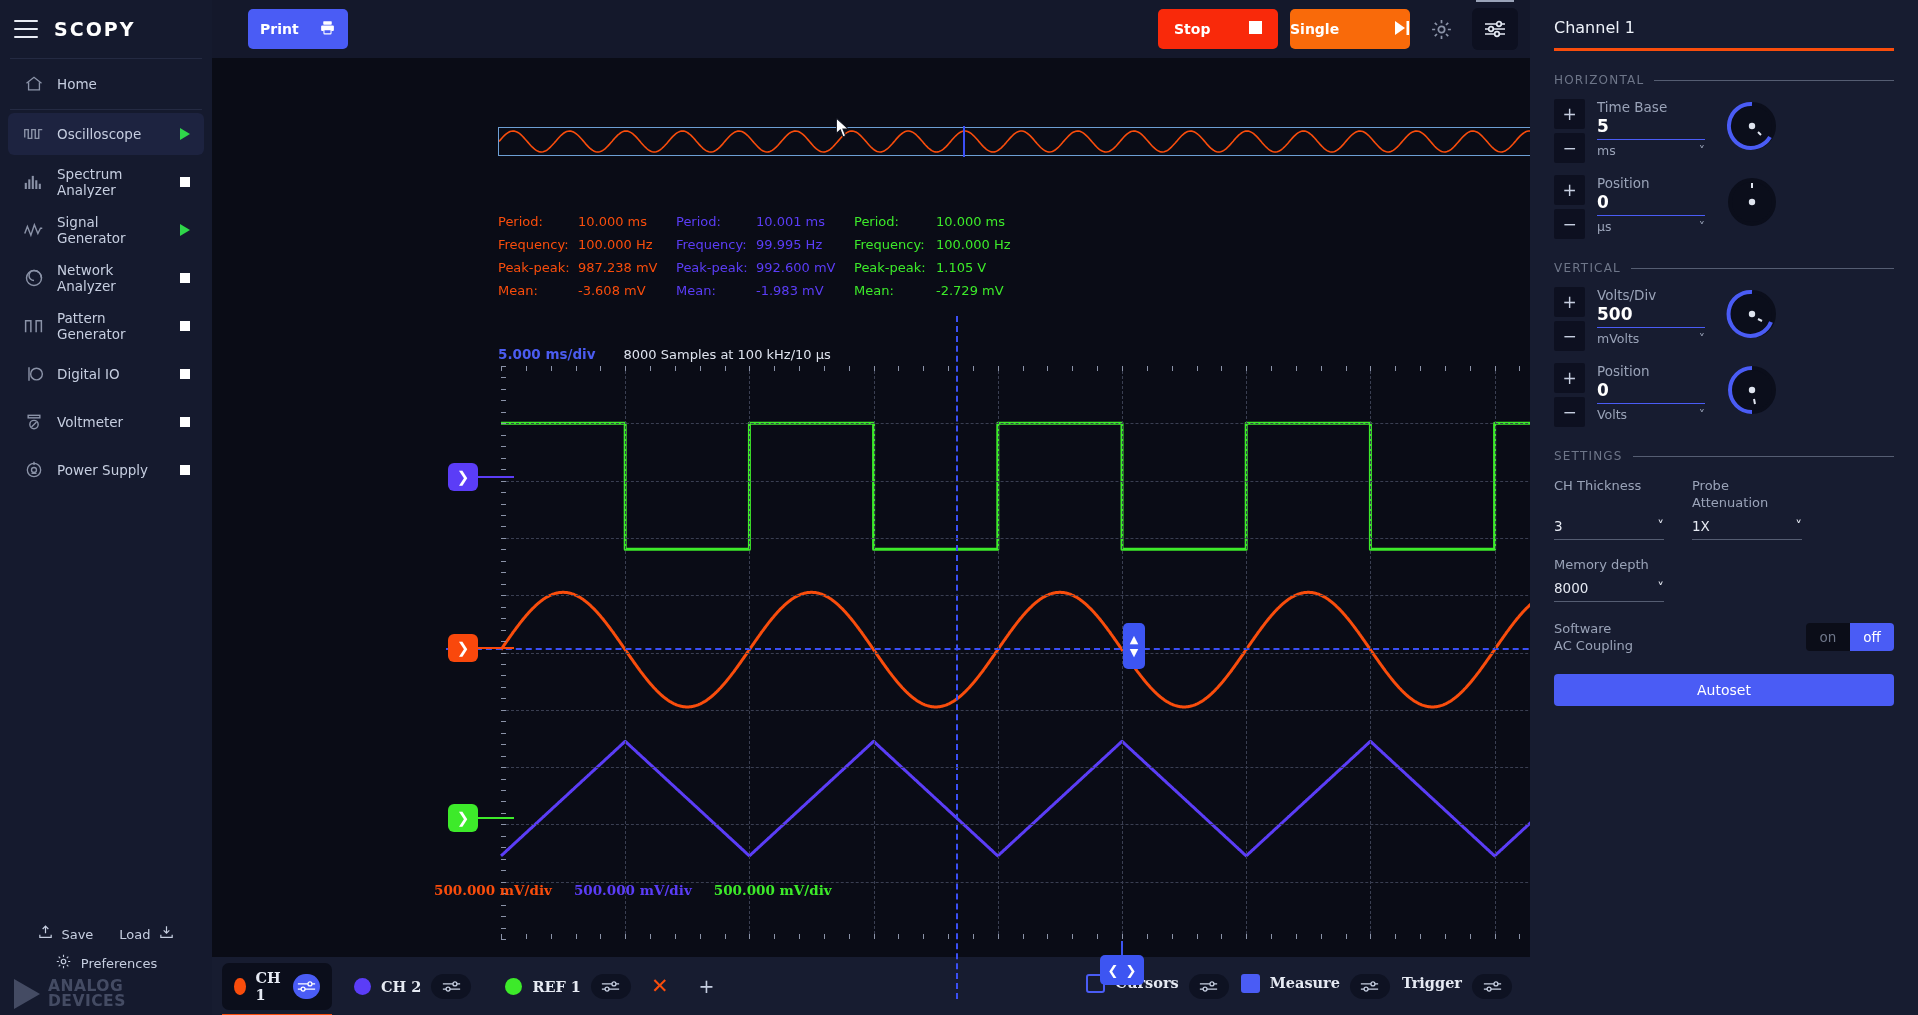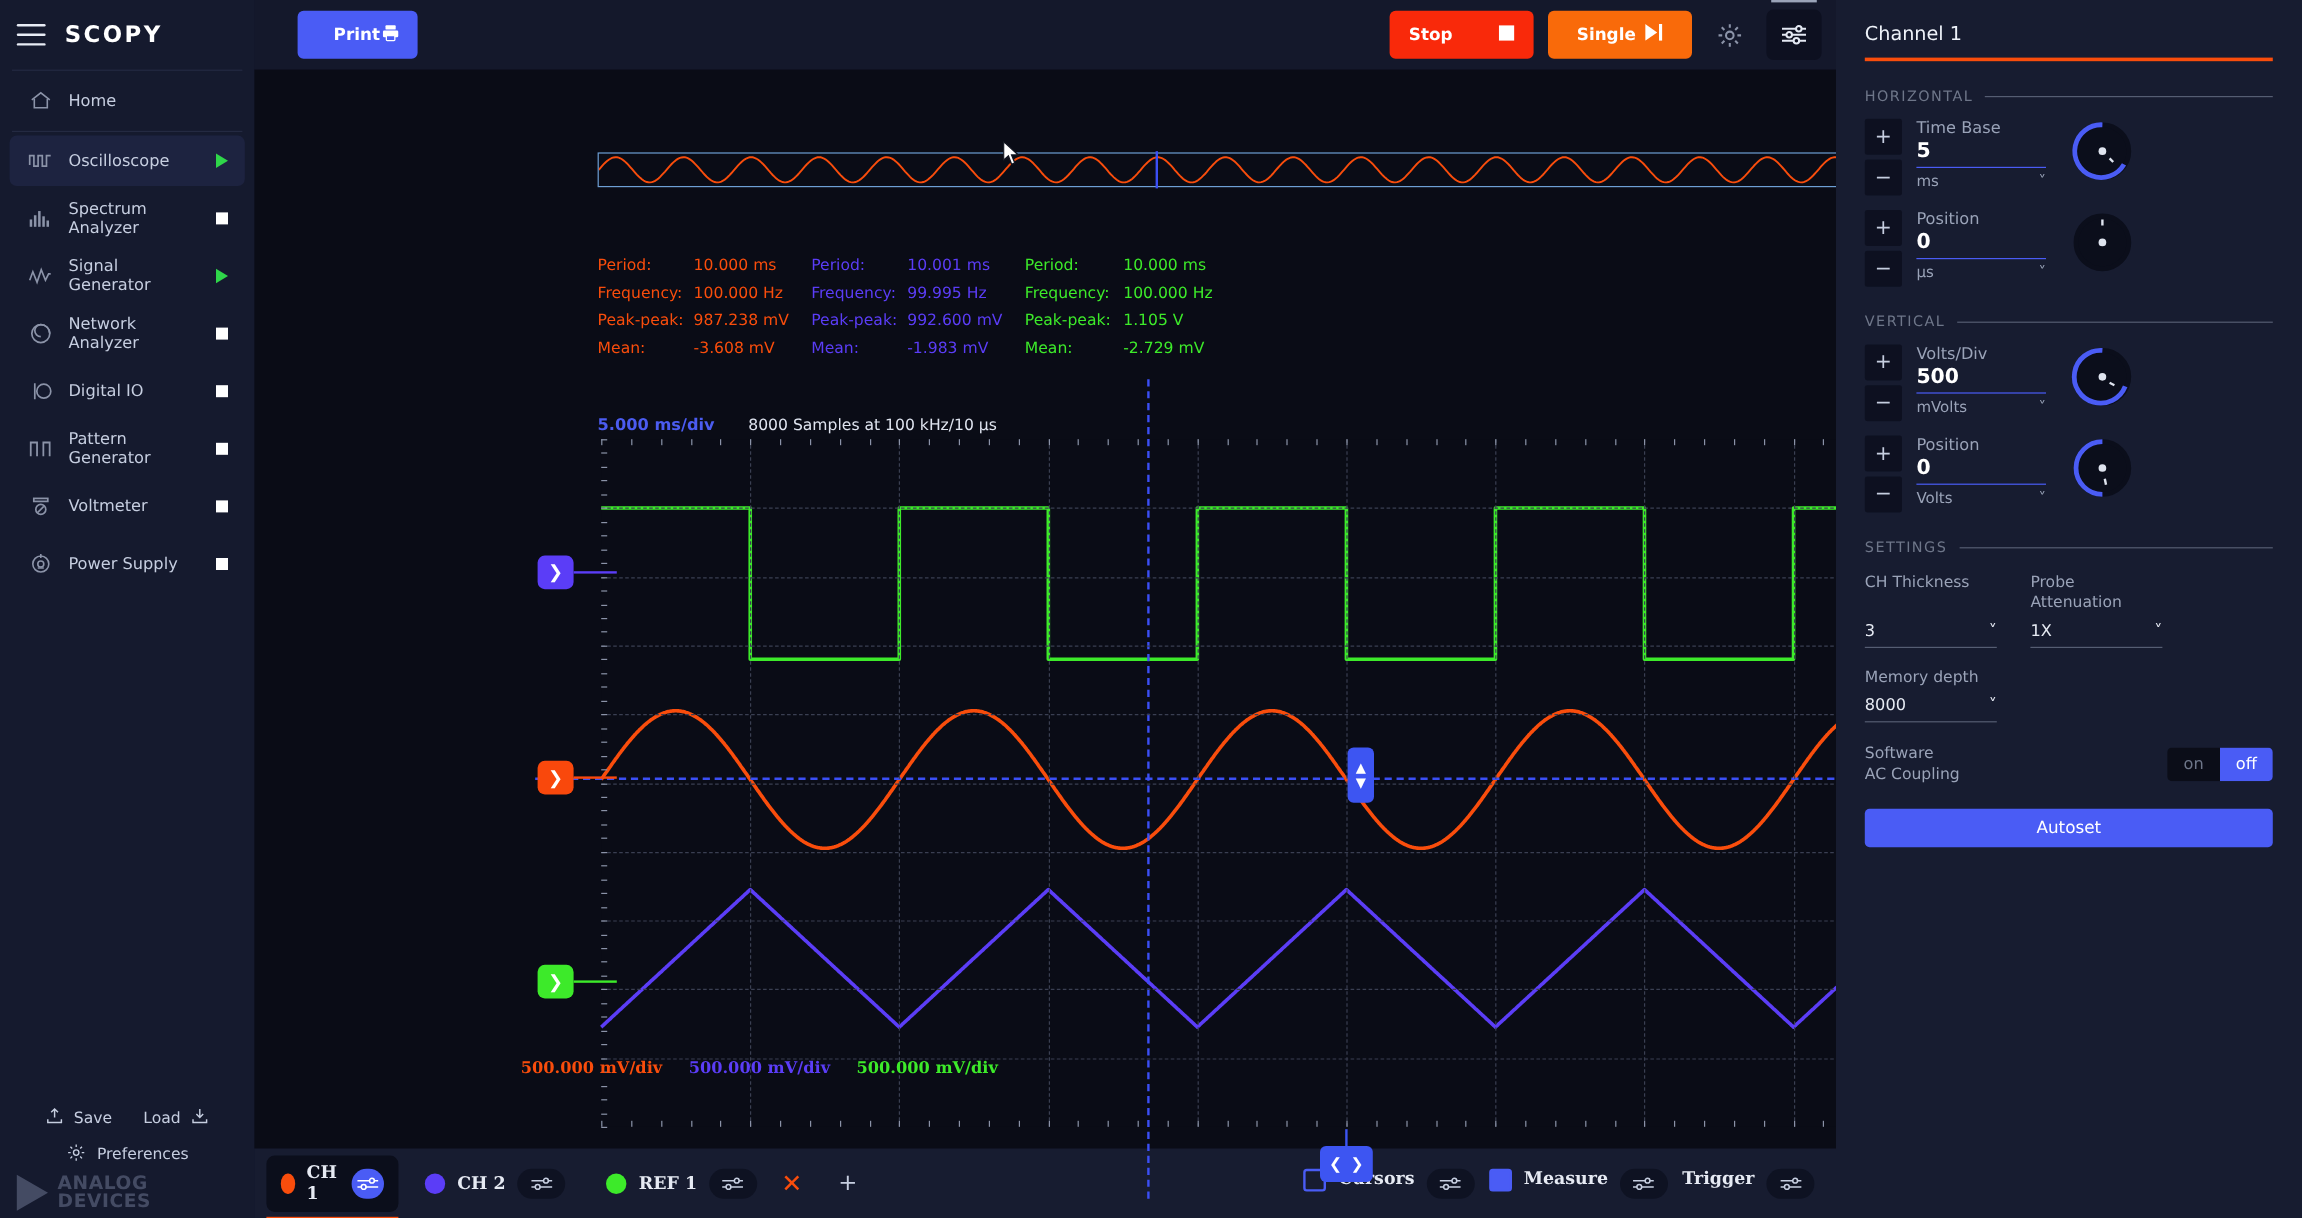--- a/index.html
+++ b/index.html
@@ -43,23 +43,23 @@
   .adi-txt { color: #6b7490; font-size: 15.5px; font-weight: 700; line-height: 15px; letter-spacing: .5px; }
 
   
   .main { flex: 1; display: flex; flex-direction: column; background: #14182b; min-width: 0; position: relative; }
   .topbar { height: 58px; display: flex; align-items: center; padding: 0 12px 0 36px; gap: 12px; background: #14182b; }
   .btn {
     border: none; border-radius: 5px; color: #fff; font-size: 14px; font-weight: 700;
     display: flex; align-items: center; justify-content: space-between; cursor: pointer;
     font-family: "DejaVu Sans", sans-serif;
   }
-  .btn-print { background: #4a5cf5; width: 100px; height: 40px; padding: 0 30px; }
+  .btn-print { background: #4a5cf5; width: 100px; height: 40px; padding: 0 12px; }
   .btn-stop { background: #f9290a; width: 120px; height: 40px; padding: 0 16px; }
-  .btn-single { background: #f96a0a; width: 120px; height: 40px; padding: 0 24px; }
+  .btn-single { background: #f96a0a; width: 120px; height: 40px; padding: 0 0; }
   .spacer { flex: 1; }
   .icon-btn { width: 38px; height: 38px; display: flex; align-items: center; justify-content: center; cursor: pointer; color: #8b93a8; }
   .icon-btn.boxed { background: #0d1020; border-radius: 6px; width: 46px; height: 42px; color: #e3e8f2; position: relative; }
   .icon-btn.boxed::before { content:""; position:absolute; top:-8px; left:4px; right:4px; height:2px; background:#9aa3b8; }
 
   .canvas { flex: 1; background: #0a0c16; position: relative; margin: 0; }
 
   
   .preview { position: absolute; left: 286px; top: 69px; width: 1244px; height: 29px; border: 1px solid #6d9fd4; background: #0a0c16; }
 
@@ -222,36 +222,36 @@
             <path d="M21 12a9 9 0 0 0-9-9 6 6 0 0 0 0 12"></path>
           </svg>
       </span>
       <span class="lbl">Network Analyzer</span>
       <span class="st sq"></span>
     </div>
 
 
     <div class="sb-item">
       <span class="ic">
+        <svg width="21" height="18" viewBox="0 0 24 20" fill="none" stroke="#8b93a8" stroke-width="1.7">
+            <path d="M3 17V4h6v13M15 17V4h6v13"></path>
+          </svg>
+      </span>
+      <span class="lbl">Pattern Generator</span>
+      <span class="st sq"></span>
+    </div>
+
+    <div class="sb-item">
+      <span class="ic">
         <svg width="20" height="20" viewBox="0 0 24 24" fill="none" stroke="#8b93a8" stroke-width="1.7">
             <path d="M6 4v16"></path>
             <circle cx="15" cy="12" r="7"></circle>
           </svg>
       </span>
       <span class="lbl">Digital IO</span>
-      <span class="st sq"></span>
-    </div>
-
-    <div class="sb-item">
-      <span class="ic">
-        <svg width="21" height="18" viewBox="0 0 24 20" fill="none" stroke="#8b93a8" stroke-width="1.7">
-            <path d="M3 17V4h6v13M15 17V4h6v13"></path>
-          </svg>
-      </span>
-      <span class="lbl">Pattern Generator</span>
       <span class="st sq"></span>
     </div>
 
     <div class="sb-item">
       <span class="ic">
         <svg width="20" height="20" viewBox="0 0 24 24" fill="none" stroke="#8b93a8" stroke-width="1.7">
             <rect x="5" y="4" width="14" height="3"></rect>
             <circle cx="12" cy="15" r="5"></circle>
             <path d="M9 18l6-6"></path>
           </svg>

